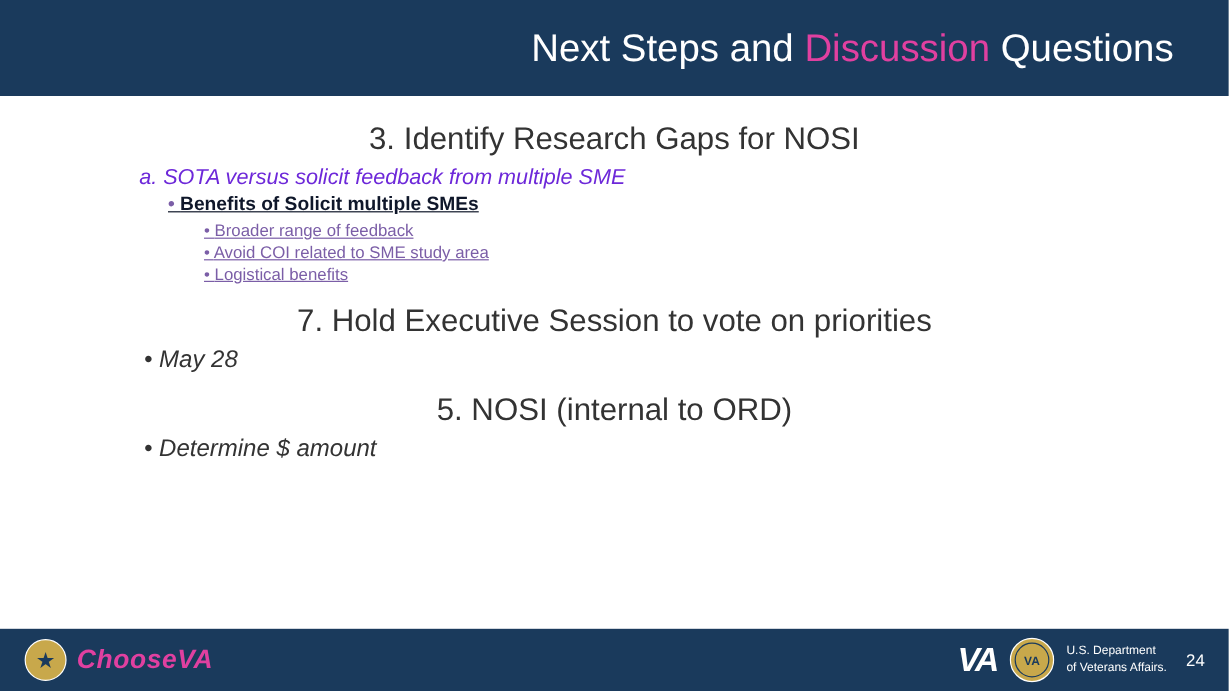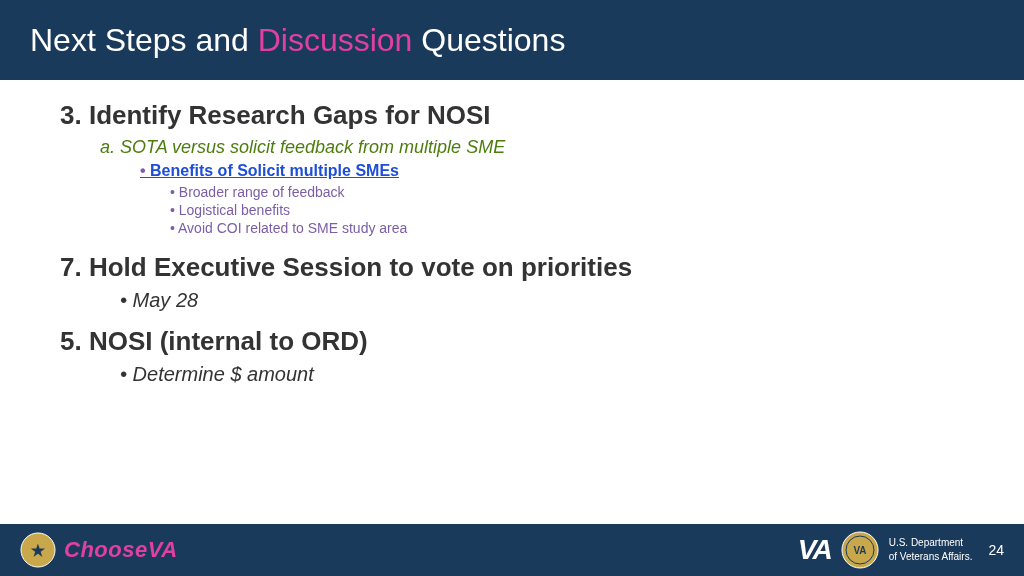--- a/index.html
+++ b/index.html
@@ -9,24 +9,25 @@
       height: 576px;
       font-family: 'Segoe UI', Arial, sans-serif;
       background: #fff;
       overflow: hidden;
       position: relative;
     }
 
     
     .header {
       background: #1a3a5c;
-      padding: 18px 30px 18px 30px;
+      padding: 18px 46px 18px 30px;
       display: flex;
       align-items: center;
       min-height: 80px;
+      justify-content: flex-end;
     }
 
     .header-title {
       font-size: 32px;
       font-weight: 400;
       color: #fff;
       line-height: 1.2;
     }
 
     .header-title .highlight {
@@ -39,52 +40,54 @@
       flex: 1;
     }
 
     .item-3 {
       margin-bottom: 16px;
     }
 
     .level-1 {
       font-size: 26px;
       color: #333;
-      font-weight: 700;
+      font-weight: 400;
       margin-bottom: 6px;
+      text-align: center;
     }
 
     .level-2 {
       font-size: 18px;
-      color: #4d7c0f;
-      margin-left: 40px;
+      color: #6d28d9;
+      margin-left: 56px;
       margin-bottom: 4px;
     }
 
     .level-3 {
       font-size: 16px;
-      color: #1d4ed8;
+      color: #0f172a;
       font-weight: 700;
       margin-left: 80px;
       margin-bottom: 4px;
       text-decoration: underline;
       list-style: none;
     }
 
     .level-3::before {
       content: "• ";
       color: #7b5ea7;
     }
 
     .level-4 {
       font-size: 14px;
       color: #7b5ea7;
       margin-left: 110px;
       margin-bottom: 2px;
       list-style: none;
+      text-decoration: underline;
     }
 
     .level-4::before {
       content: "• ";
       color: #7b5ea7;
     }
 
     .item-4 {
       margin-bottom: 14px;
     }
@@ -196,22 +199,22 @@
 
 <div class="main">
 
   <div class="item-3">
     <div class="level-1">3.  Identify Research Gaps for NOSI</div>
     <div class="level-2">
       <span class="level-2-letter">a.    SOTA versus solicit feedback from multiple SME</span>
     </div>
     <div class="level-3">Benefits of Solicit multiple SMEs</div>
     <div class="level-4">Broader range of feedback</div>
+    <div class="level-4">Avoid COI related to SME study area</div>
     <div class="level-4">Logistical benefits</div>
-    <div class="level-4">Avoid COI related to SME study area</div>
   </div>
 
   <div class="item-4">
     <div class="level-1">7.   Hold Executive Session to vote on priorities</div>
     <div class="sub-bullet">May 28</div>
   </div>
 
   <div class="item-5">
     <div class="level-1">5. NOSI (internal to ORD)</div>
     <div class="sub-bullet">Determine $ amount</div>

